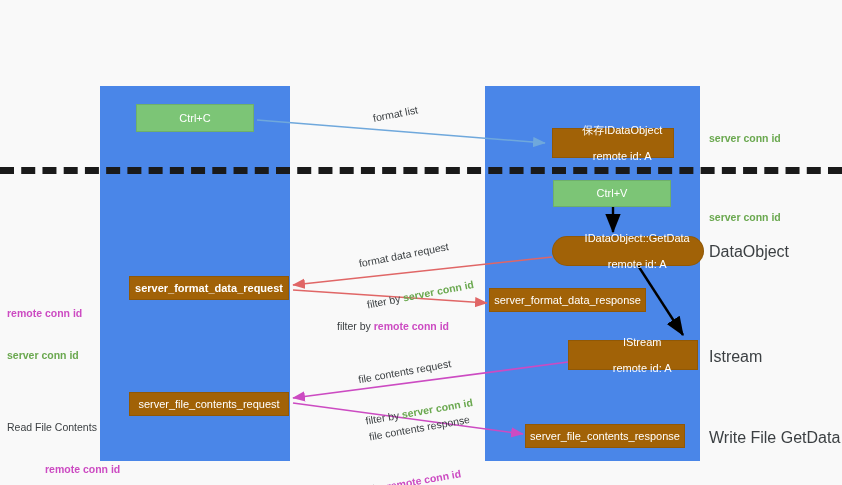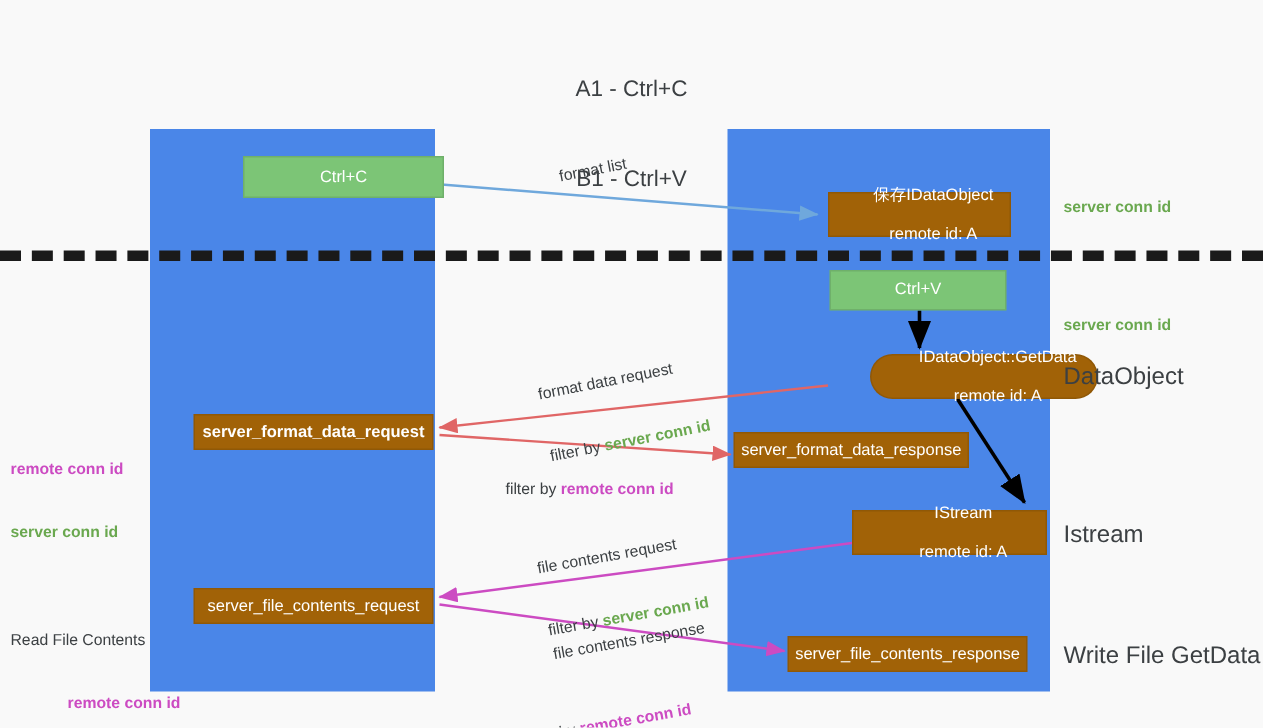--- a/index.html
+++ b/index.html
@@ -68,24 +68,20 @@
   .note .g{color:#6aa84f;font-weight:bold;}
   .note .m{color:#cc4bc2;font-weight:bold;}
   .right-note{font-size:16px;line-height:14px;color:#3c4043;white-space:pre;}
   .green-tag{font-size:10.5px;color:#6aa84f;font-weight:bold;white-space:pre;}
 </style>
 </head>
 <body>
 
 <div id="stage">
 
-  <div class="abs title">
-    <div>A1 - Ctrl+C</div>
-    <div>B1 - Ctrl+V</div>
-  </div>
 
   <div class="abs lane-head" style="left:120px;top:58px;width:150px;">
     <div>A1</div>
     <div>remote</div>
   </div>
   <div class="abs lane-head" style="left:515px;top:58px;width:150px;">
     <div>B1</div>
     <div>connection</div>
   </div>
 
@@ -118,32 +114,32 @@
 
     <line x1="637" y1="264" x2="683" y2="335" stroke="#000000" stroke-width="2.4" marker-end="url(#ah-black)"></line>
 
     <line x1="568" y1="362" x2="293" y2="398" stroke="#cc4bc2" stroke-width="1.6" marker-end="url(#ah-mag)"></line>
 
     <line x1="293" y1="403" x2="523" y2="434" stroke="#cc4bc2" stroke-width="1.6" marker-end="url(#ah-mag)"></line>
   </svg>
 
   <div class="abs divider"></div>
 
-  <div class="abs box green" style="left:136px;top:104px;width:134px;height:28px;margin-left:26px;">Ctrl+C</div>
+  <div class="abs box green" style="left:136px;top:104px;width:118px;height:28px;">Ctrl+C</div>
 
   <div class="abs box orange" style="left:552px;top:128px;width:122px;height:30px;">
     <span>
       <span>保存IDataObject</span><br>
       <span>remote id: A</span>
     </span>
   </div>
 
   <div class="abs box green" style="left:553px;top:180px;width:118px;height:27px;">Ctrl+V</div>
 
-  <div class="abs box orange" style="left:580px;top:236px;width:152px;height:30px;border-radius:15px;">
+  <div class="abs box orange" style="left:552px;top:236px;width:152px;height:30px;border-radius:15px;">
     <span>
       <span>IDataObject::GetData</span><br>
       <span>remote id: A</span>
     </span>
   </div>
 
   <div class="abs box orange" style="left:129px;top:276px;width:160px;height:24px;font-weight:bold;">server_format_data_request</div>
 
   <div class="abs box orange" style="left:489px;top:288px;width:157px;height:24px;">server_format_data_response</div>
 

